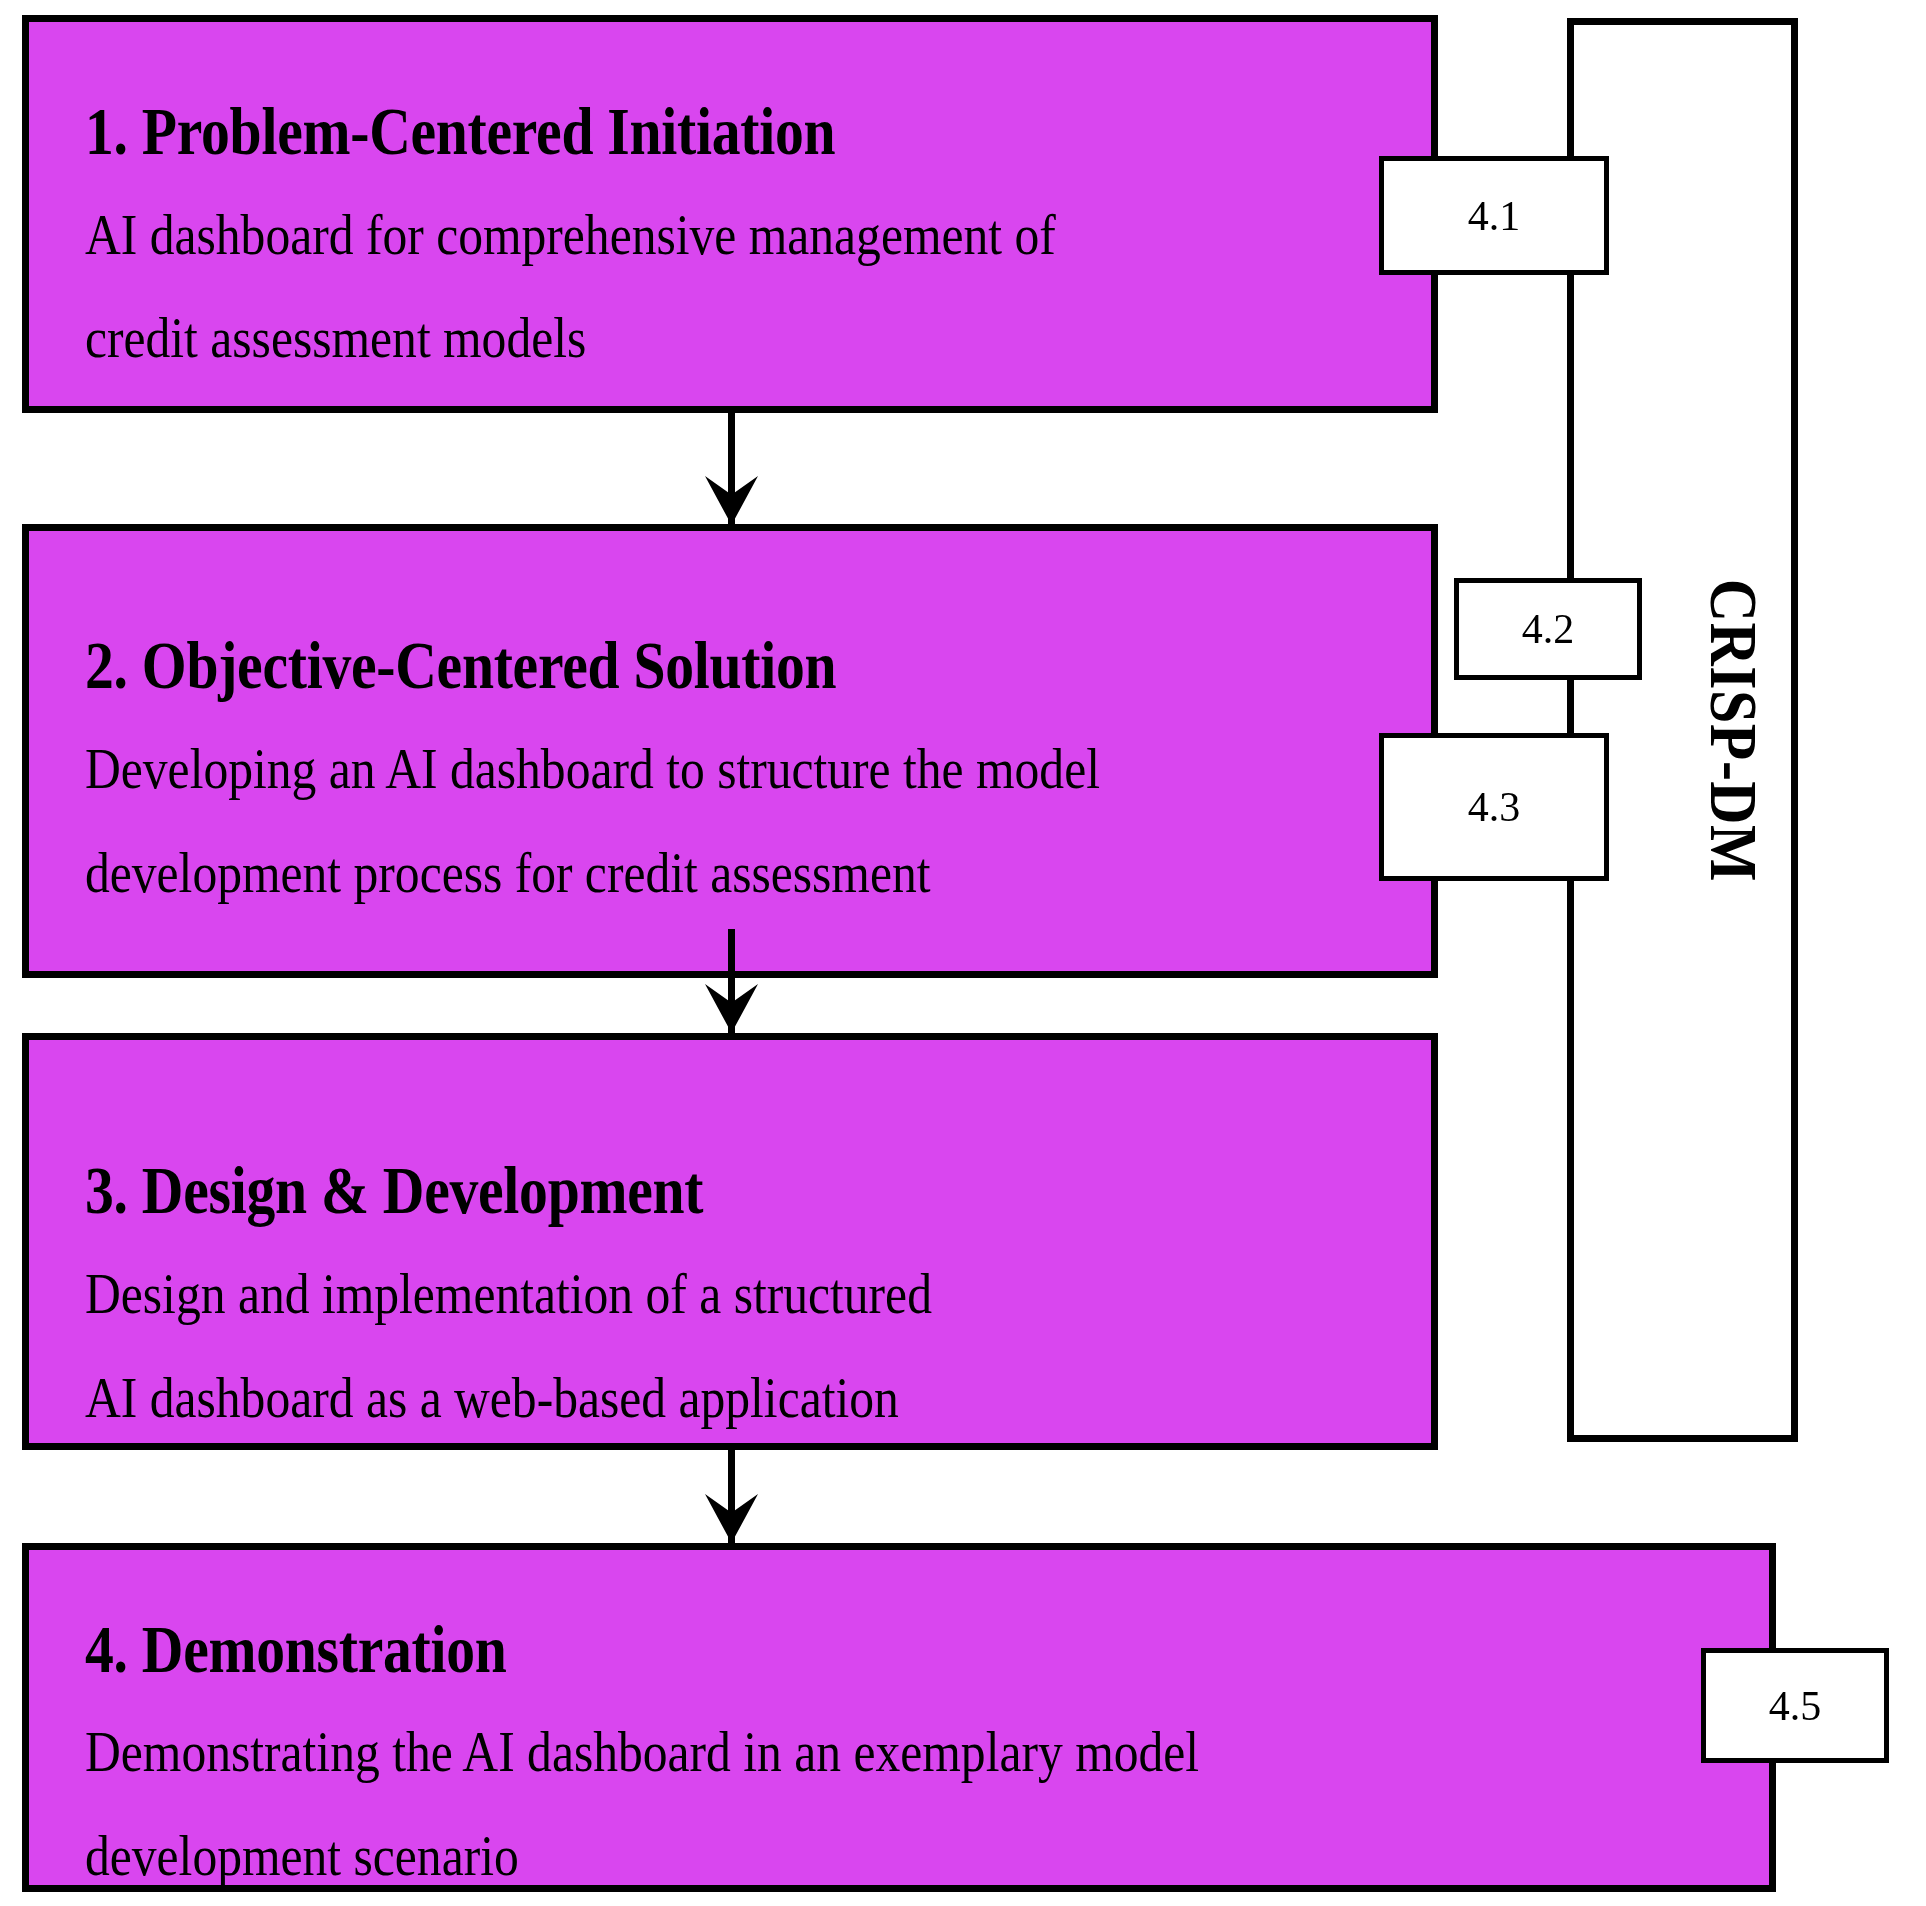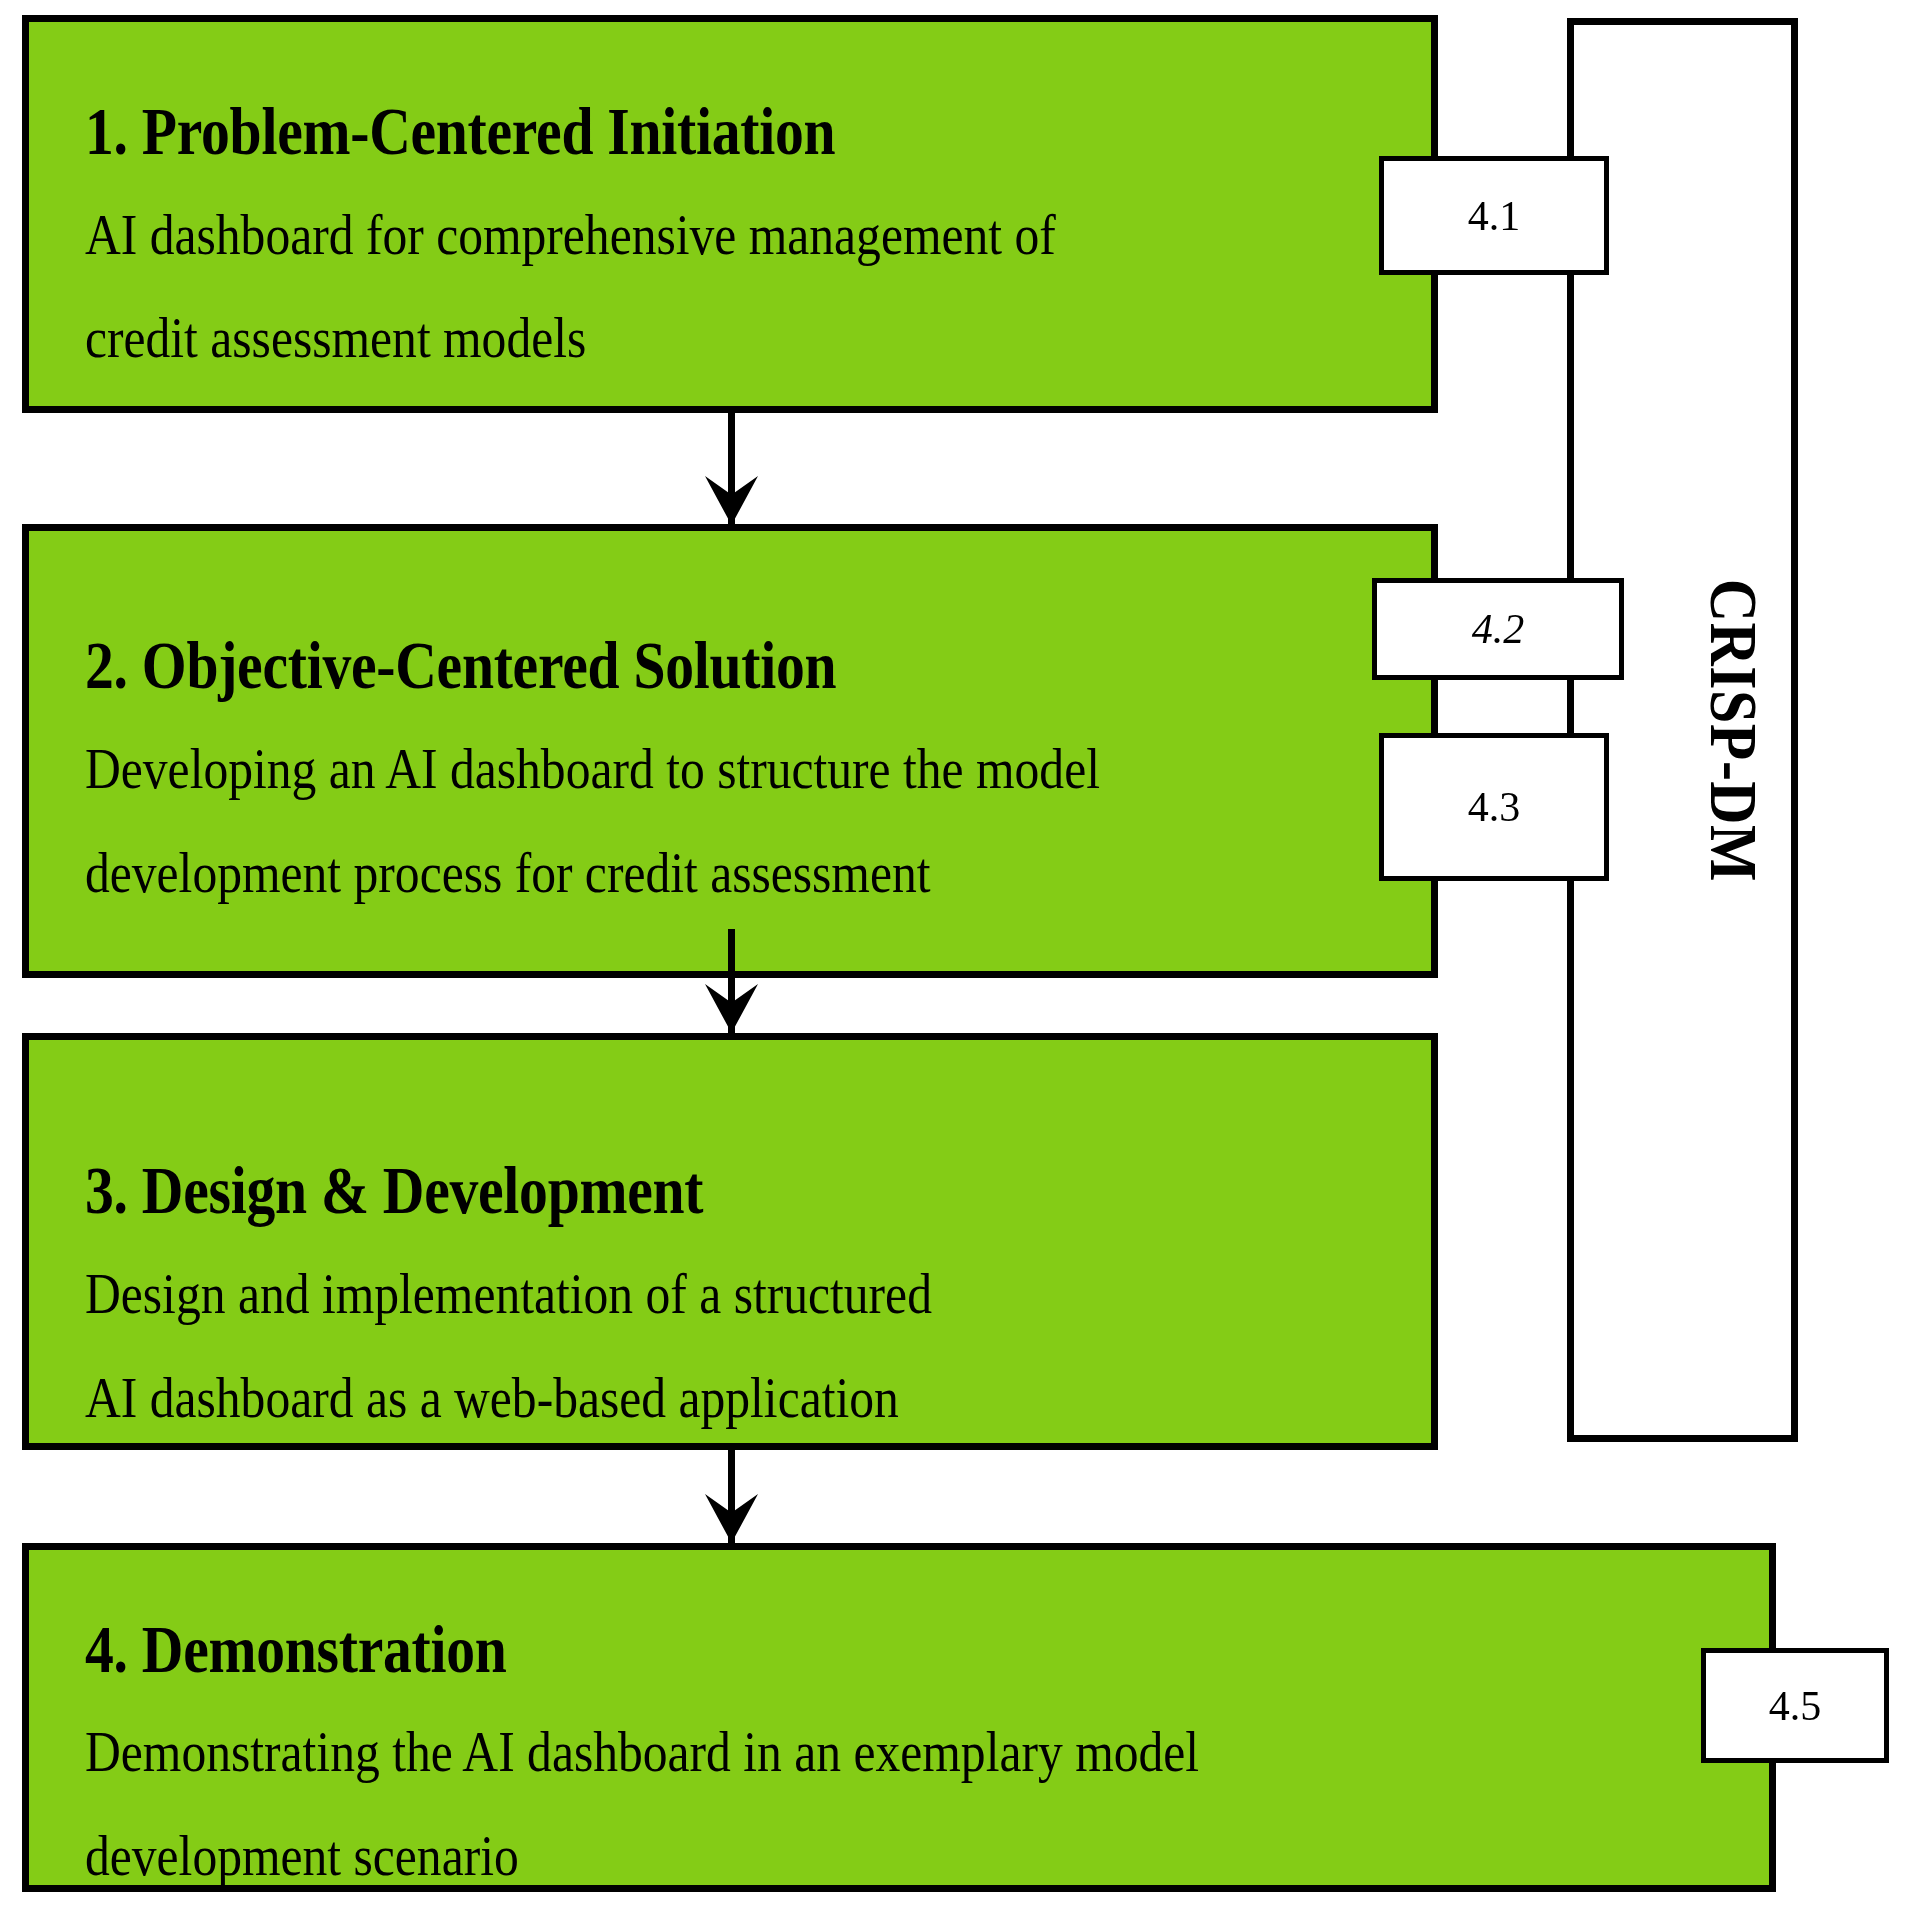--- a/index.html
+++ b/index.html
@@ -16,21 +16,21 @@
     overflow: hidden;
     font-family: "Liberation Serif", "DejaVu Serif", serif;
     color: #000000;
   }
 
   
   .stage-box {
     position: absolute;
     box-sizing: border-box;
     border: 7px solid #000000;
-    background: #84cc16;
+    background: #d946ef;
     z-index: 2;
   }
   .stage-box .stage-title {
     position: absolute;
     font-weight: bold;
     font-size: 67px;
     line-height: 1.0;
     letter-spacing: -0.3px;
     white-space: nowrap;
     transform: scaleX(0.86);
@@ -100,21 +100,21 @@
     background: #ffffff;
     display: flex;
     align-items: center;
     justify-content: center;
     font-size: 42px;
     font-weight: normal;
     z-index: 5;
     line-height: 1;
   }
   #tag-41 { left: 1379px; top: 156px;  width: 230px; height: 119px; }
-  #tag-42 { left: 1372px; top: 578px;  width: 252px; height: 102px; font-style: italic; }
+  #tag-42 { left: 1454px; top: 578px;  width: 188px; height: 102px; }
   #tag-43 { left: 1379px; top: 733px; width: 230px; height: 148px; }
   #tag-44 { left: 1379px; top: 1174px; width: 230px; height: 119px; }
   #tag-45 { left: 1671px; top: 1648px; width: 188px; height: 115px; margin-left: 30px; }
 
   
   .flow-arrow {
     position: absolute;
     left: 720px;
     width: 23px;
     z-index: 3;

